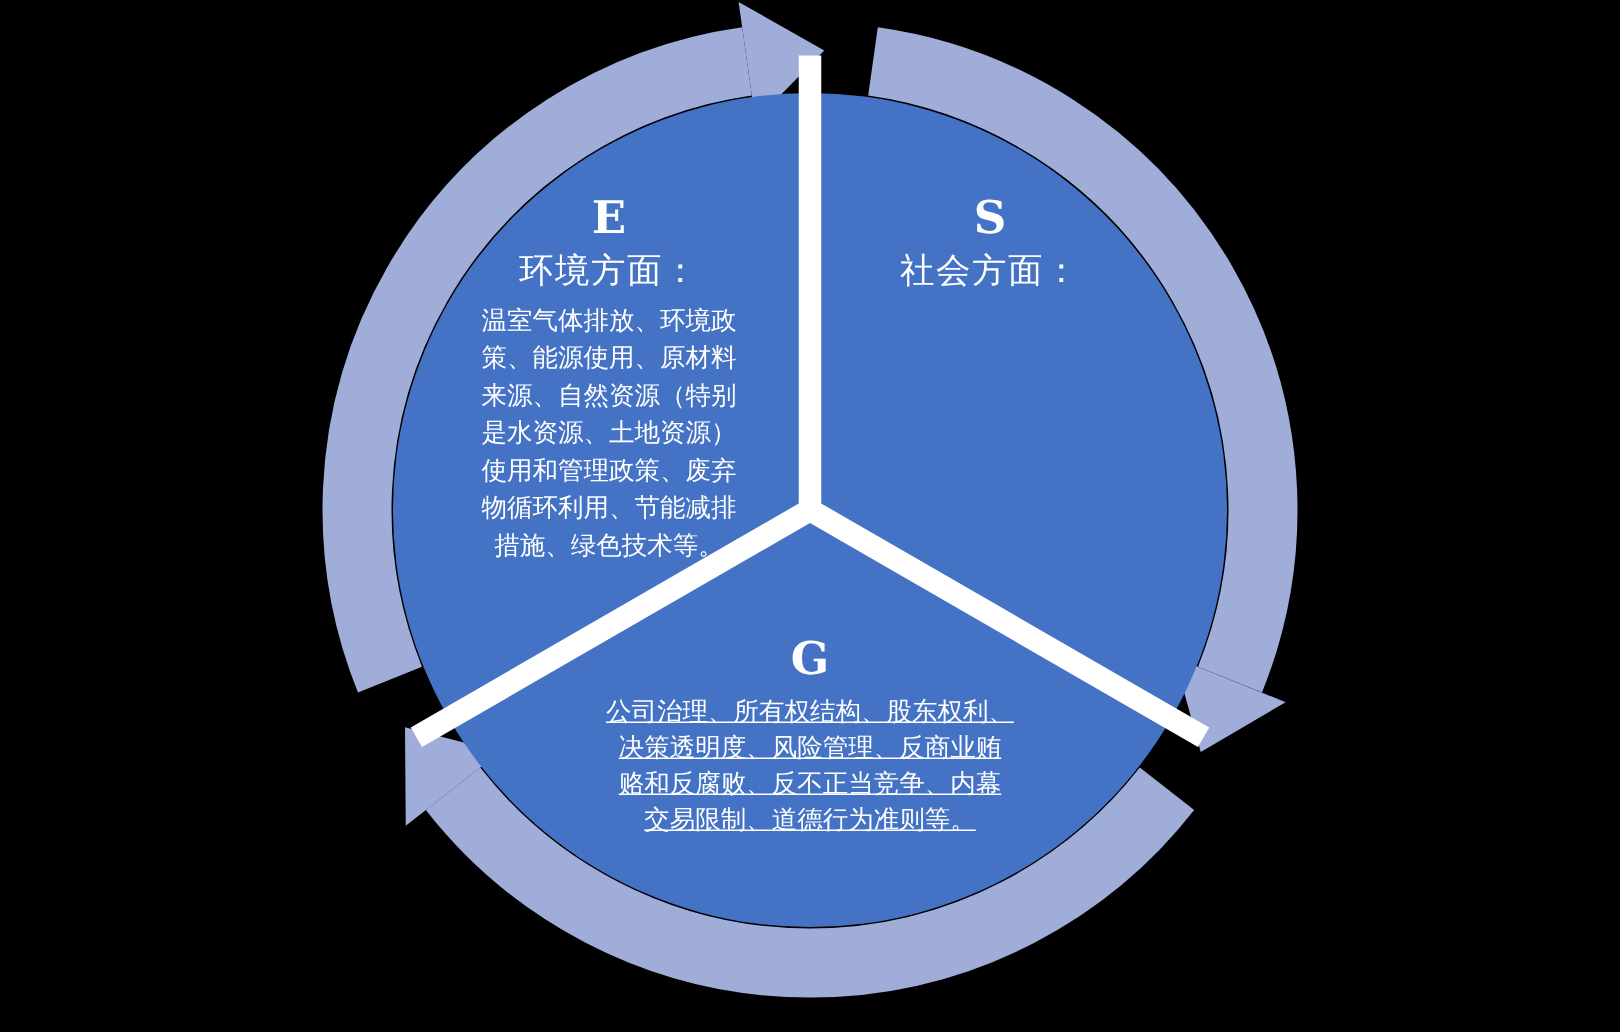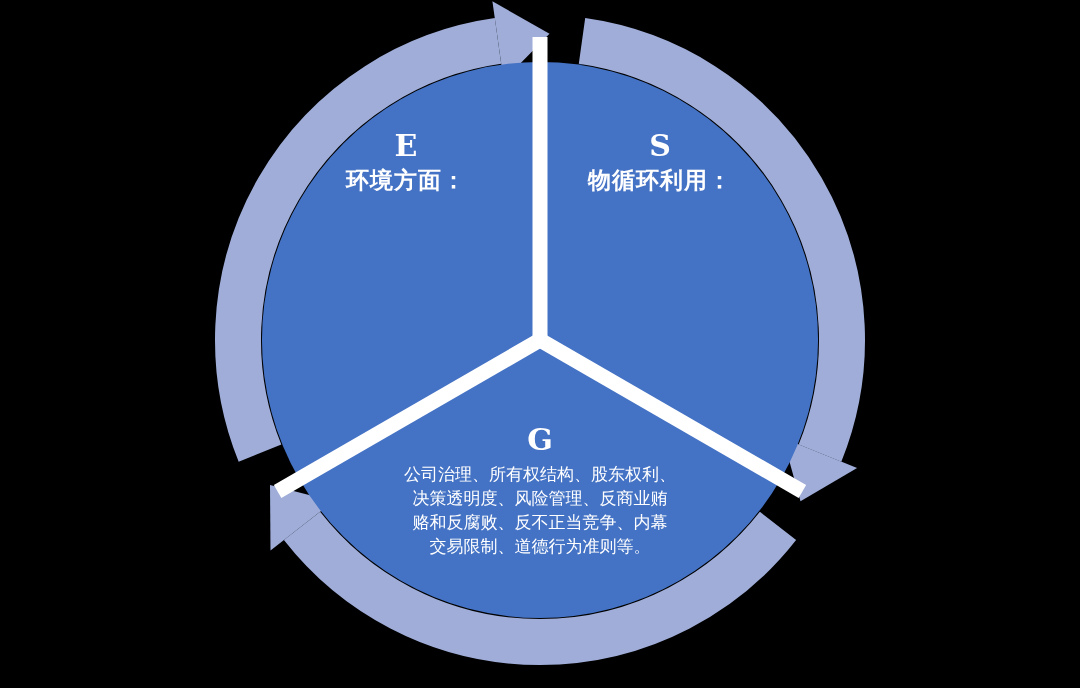--- a/index.html
+++ b/index.html
@@ -20,32 +20,32 @@
     color: #ffffff;
   }
   .seg-letter {
     font-family: "DejaVu Serif", serif;
     font-size: 30px;
     font-weight: bold;
     line-height: 32px;
   }
   .seg-heading {
     font-size: 23px;
-    font-weight: bold;
+    font-weight: normal;
     line-height: 28px;
     margin-top: 4px;
     letter-spacing: 1px;
   }
   .seg-body {
     font-size: 17px;
     line-height: 25px;
     margin-top: 7px;
     white-space: pre-line;
   }
-  .seg-body.wide { line-height: 24px; }
+  .seg-body.wide { line-height: 24px; text-decoration: underline; }
 </style>
 </head>
 <body>
 
 <div class="canvas">
 
   <svg class="diagram-svg" width="1080" height="688" viewBox="0 0 1080 688">
 
     <path d="M 260.0 453.1 A 302 302 0 0 1 498.0 40.9" fill="none" stroke-width="46" stroke="#9fadd8"></path>
     <path d="M 582.0 40.9 A 302 302 0 0 1 820.0 453.1" fill="none" stroke-width="46" stroke="#9fadd8"></path>
@@ -60,25 +60,32 @@
     <path d="M 540 340 L 780.8 479.0 A 278 278 0 0 1 299.2 479.0 Z" fill="#4472c4"></path>
 
     <line x1="540" y1="340" x2="540" y2="37" stroke-width="15" stroke="#ffffff"></line>
     <line x1="540" y1="340" x2="802.4" y2="491.5" stroke-width="15" stroke="#ffffff"></line>
     <line x1="540" y1="340" x2="277.6" y2="491.5" stroke-width="15" stroke="#ffffff"></line>
   </svg>
 
   <div class="seg-label" style="left:406px; top:130px; width:240px;">
     <div class="seg-letter">E</div>
     <div class="seg-heading">环境方面：</div>
+    <div class="seg-body">温室气体排放、环境政
+策、能源使用、原材料
+来源、自然资源（特别
+是水资源、土地资源）
+使用和管理政策、废弃
+物循环利用、节能减排
+措施、绿色技术等。</div>
   </div>
 
   <div class="seg-label" style="left:660px; top:130px; width:240px;">
     <div class="seg-letter">S</div>
-    <div class="seg-heading">物循环利用：</div>
+    <div class="seg-heading">社会方面：</div>
   </div>
 
   <div class="seg-label" style="left:540px; top:424px; width:320px;">
     <div class="seg-letter">G</div>
     <div class="seg-body wide">公司治理、所有权结构、股东权利、
 决策透明度、风险管理、反商业贿
 赂和反腐败、反不正当竞争、内幕
 交易限制、道德行为准则等。</div>
   </div>
 

